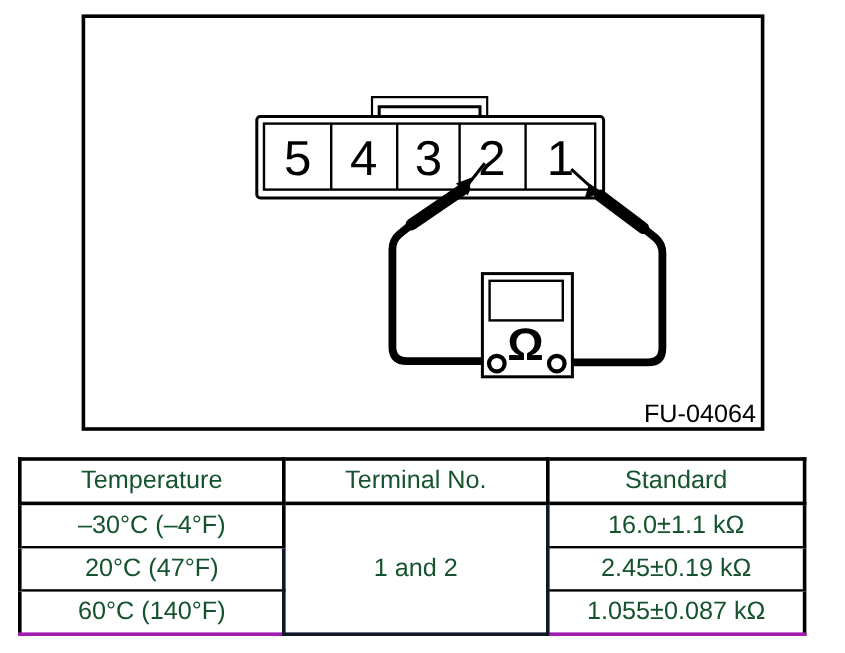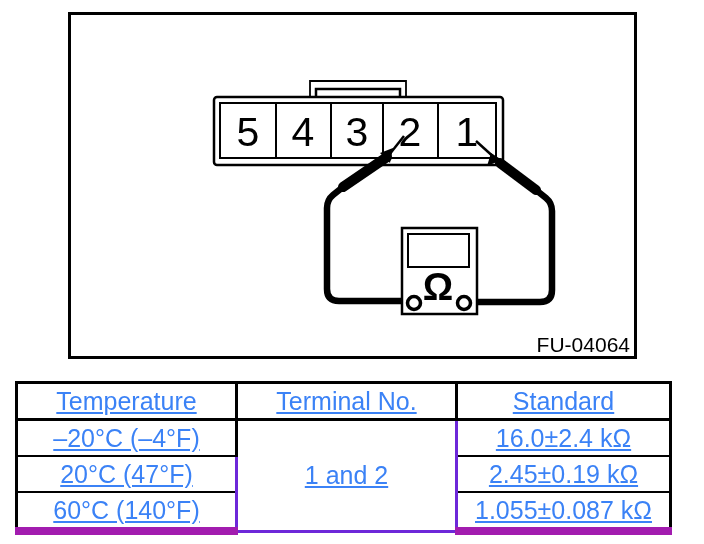--- a/index.html
+++ b/index.html
@@ -21,47 +21,46 @@
     left: 0;
     top: 0;
   }
   .spec-table {
     position: absolute;
     left: 15px;
     top: 381px;
     width: 654px;
     border-collapse: collapse;
     table-layout: fixed;
-    font-size: 25px;
-    color: #3b82f6;
-    text-decoration: underline;
+    font-size: 21px;
+    color: #14532d;
   }
   .spec-table th, .spec-table td {
     font-weight: normal;
     text-align: center;
     vertical-align: middle;
     padding: 0;
     height: 34px;
     white-space: nowrap;
     overflow: hidden;
   }
   .spec-table th {
     border: 3px solid #000000;
   }
   .spec-table td {
     border-left: 3px solid #000000;
     border-right: 3px solid #000000;
     border-top: 2px solid #000000;
     border-bottom: 2px solid #000000;
   }
   .spec-table td.terminal-cell {
-    border: 3px solid #6d28d9;
+    border: 3px solid #0f172a;
   }
   .spec-table tr.last td {
-    border-bottom: 8px solid #a21caf;
+    border-bottom: 3px solid #a21caf;
   }
 </style>
 </head>
 <body>
 
 <div class="screen">
 
   <svg class="figure-svg" width="704" height="375" viewBox="0 0 704 375">
 
     <rect x="69.5" y="13.5" width="566" height="344" fill="none" stroke="#000000" stroke-width="3"></rect>
@@ -117,23 +116,23 @@
       <col style="width:220px">
       <col style="width:214px">
     </colgroup>
     <tbody>
         <tr>
       <th>Temperature</th>
       <th>Terminal No.</th>
       <th>Standard</th>
     </tr>
     <tr>
-      <td>–20°C (–4°F)</td>
+      <td>–30°C (–4°F)</td>
       <td class="terminal-cell" rowspan="3">1 and 2</td>
-      <td>16.0±2.4 kΩ</td>
+      <td>16.0±1.1 kΩ</td>
     </tr>
     <tr>
       <td>20°C (47°F)</td>
       <td>2.45±0.19 kΩ</td>
     </tr>
     <tr class="last">
       <td>60°C (140°F)</td>
       <td>1.055±0.087 kΩ</td>
     </tr>
   </tbody>

